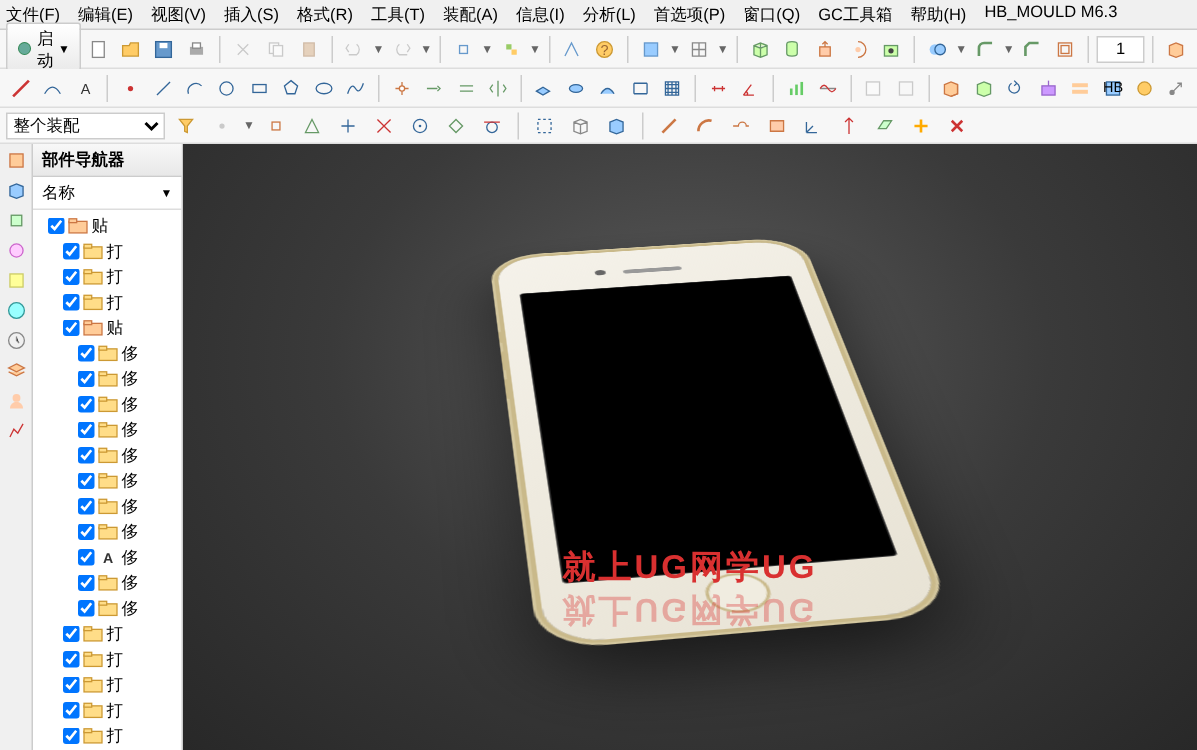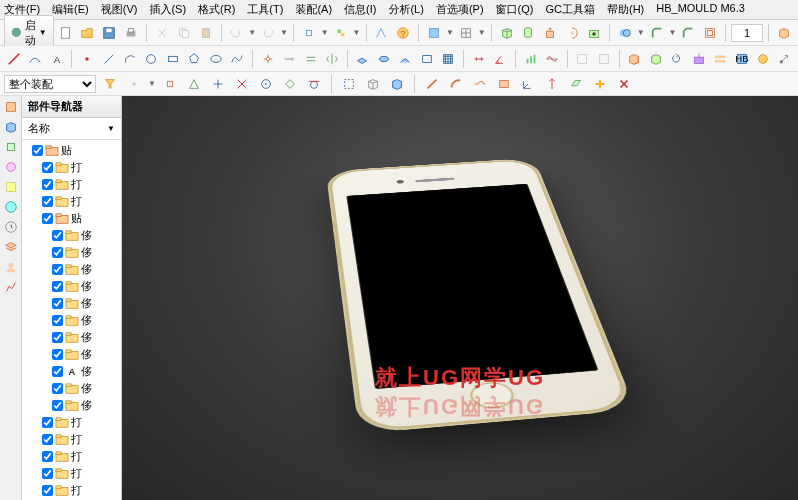--- a/index.html
+++ b/index.html
@@ -410,21 +410,21 @@
     </span>
   <span class="tb-btn">
       <svg viewBox="0 0 16 16">
         <path d="M6 10l6-6m-3 0h3v3" fill="none" stroke="#888"></path>
         <circle cx="5" cy="11" r="2" fill="#888"></circle>
       </svg>
     </span>
 </div>
 
 <div class="filter-row">
-  <select style="width:92px">
+  <select style="width:106px">
     <option>整个装配</option>
   </select>
   <span class="tb-btn">
       <svg viewBox="0 0 16 16">
         <path d="M3 3h10l-4 5v5l-2-1V8z" fill="#fc6" stroke="#c93"></path>
       </svg>
     </span>
   <span class="tb-btn disabled">
       <svg viewBox="0 0 16 16">
         <circle cx="8" cy="8" r="2" fill="#888"></circle>

